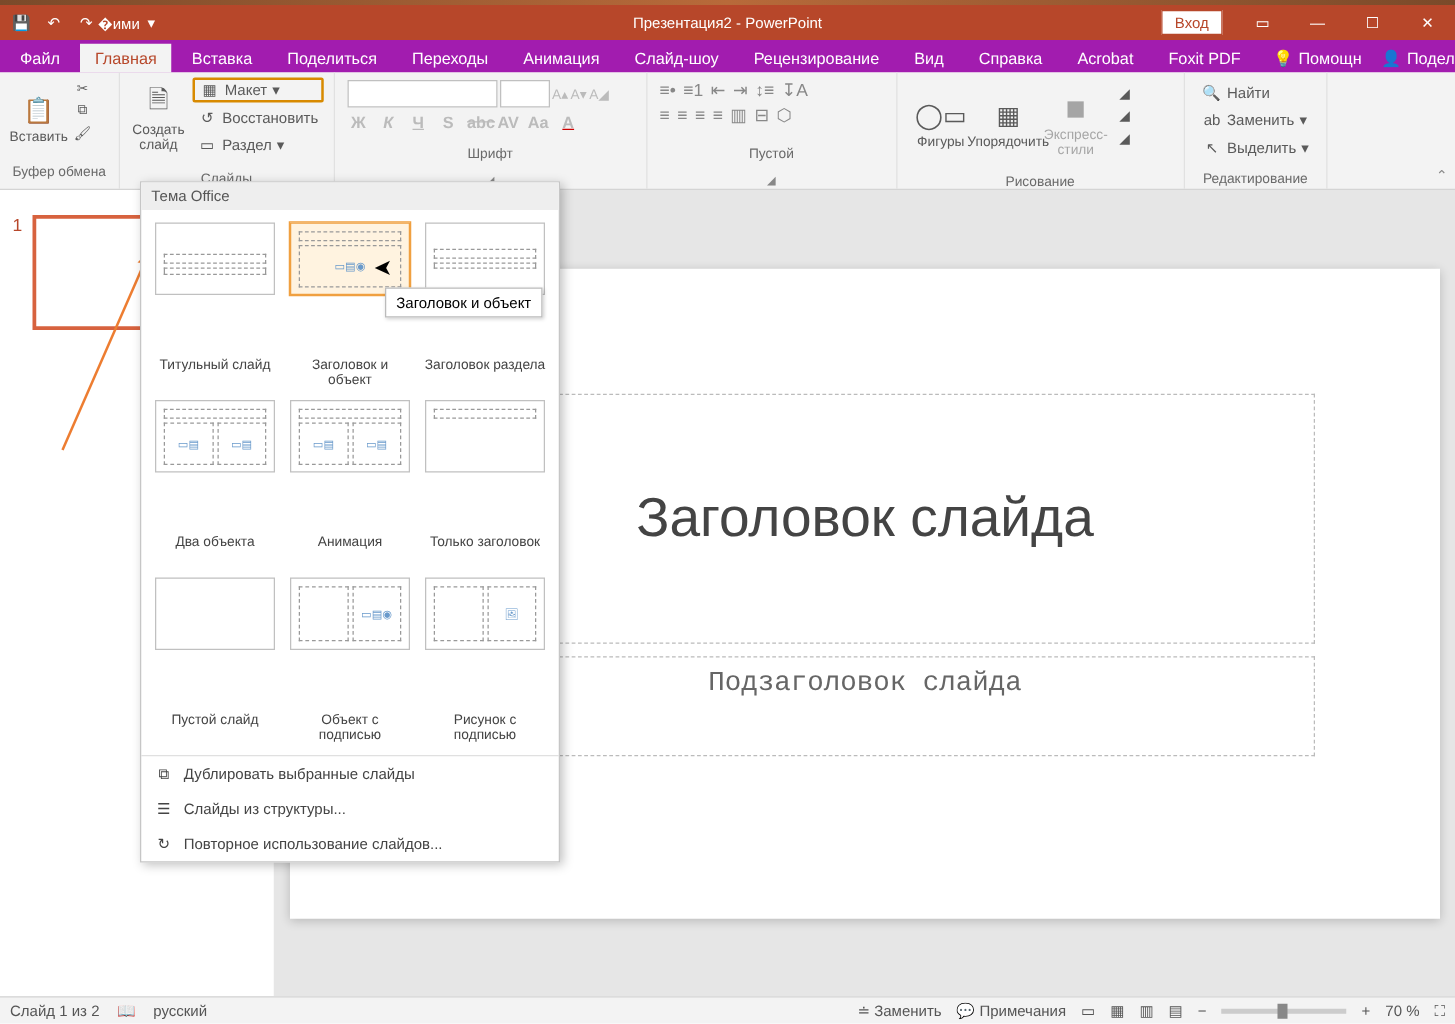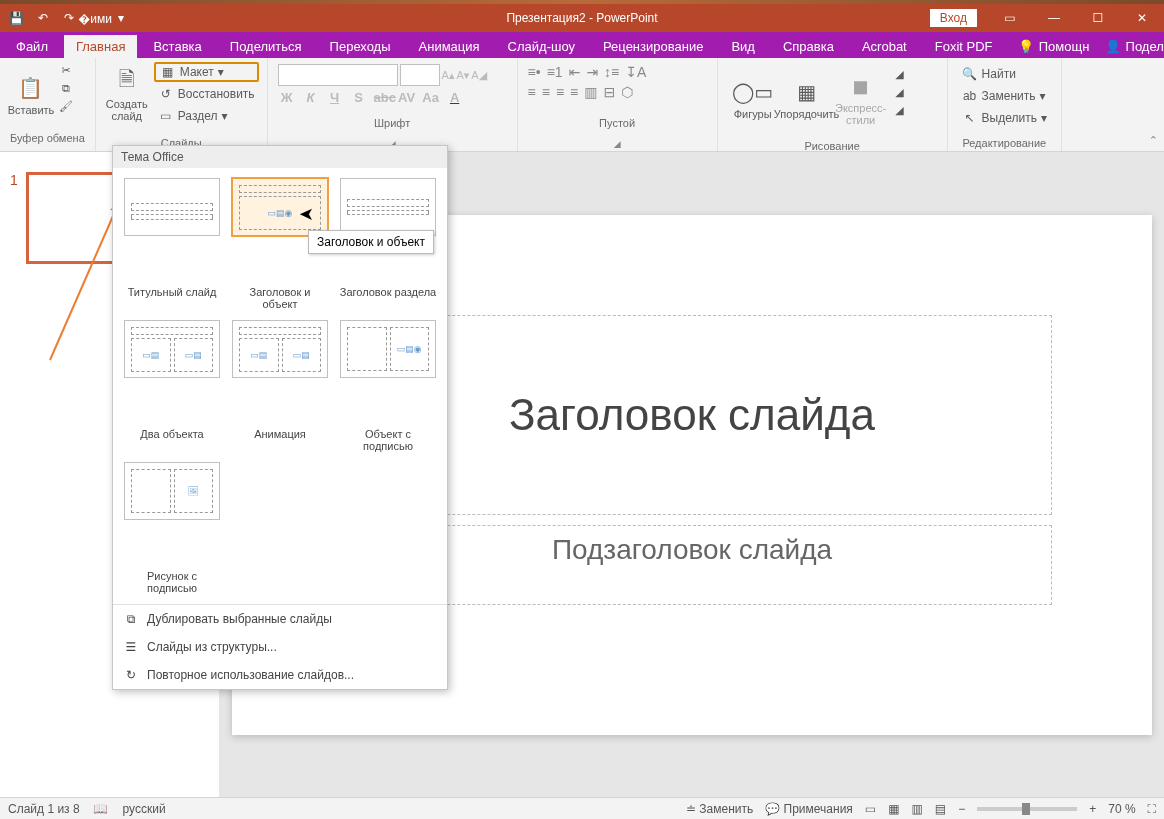--- a/index.html
+++ b/index.html
@@ -60,21 +60,21 @@
 
 .main { position: absolute; top: 152px; left: 0; right: 0; bottom: 22px; background: #fff; display: flex; }
 .thumb-panel { width: 220px; border-right: 1px solid #e6e6e6; padding: 20px 10px; }
 .thumb-item { display:flex; gap:8px; }
 .thumb-num { color:#b7472a; font-size:14px; }
 .thumb-prev { width:130px; height:92px; border:3px solid #d7623e; background:#fff; }
 
 .editor { flex:1; background:#e6e6e6; display:flex; align-items:center; justify-content:center; position:relative;}
 .slide { width: 920px; height: 520px; background: #fff; box-shadow: 0 2px 8px rgba(0,0,0,0.2); position:relative;}
 .ph-title { position:absolute; left:100px; right:100px; top:100px; height:200px; border:1px dashed #bbb; display:flex; align-items:center; justify-content:center; font-size:44px; color:#444;}
-.ph-sub { position:absolute; left:100px; right:100px; top:310px; height:80px; border:1px dashed #bbb; display:flex; align-items:flex-start; justify-content:center; font-size:28px; color:#666; padding-top:8px;}
+.ph-sub { position:absolute; left:100px; right:100px; top:310px; height:80px; border:1px dashed #bbb; display:flex; align-items:flex-start; justify-content:center; font-size:22px; color:#666; padding-top:8px;font-family:Liberation Mono, monospace;}
 
 
 .statusbar { position:absolute; bottom:0; left:0; right:0; height:22px; background:#f3f3f3; border-top:1px solid #d4d4d4; display:flex; align-items:center; font-size:12px; color:#555; padding:0 8px; gap:14px;}
 .statusbar .right { margin-left:auto; display:flex; align-items:center; gap:12px;}
 .zoom-slider { width:100px; height:4px; background:#ccc; position:relative;}
 .zoom-slider .handle { width:8px; height:12px; background:#888; position:absolute; left:45%; top:-4px;}
 
 
 .layout-popup {
   position: absolute;
@@ -352,20 +352,30 @@
           <div class="tstrip"></div>
           <div class="half">
             <div class="cnt-ic">▭▤</div>
             <div class="cnt-ic">▭▤</div>
           </div>
         </div>
       <div class="lbl">Анимация</div>
     </div>
     <div class="layout-item">
       <div class="prev">
+          <div class="tstrip"></div>
+        </div>
+      <div class="lbl">Только заголовок</div>
+    </div>
+    <div class="layout-item">
+      <div class="prev"></div>
+      <div class="lbl">Пустой слайд</div>
+    </div>
+    <div class="layout-item">
+      <div class="prev">
           <div class="half" style="height:44px">
             <div style="border:1px dashed #999"></div>
             <div class="cnt-ic" style="border:1px dashed #999">▭▤◉</div>
           </div>
         </div>
       <div class="lbl">Объект с подписью</div>
     </div>
     <div class="layout-item">
       <div class="prev">
           <div class="half" style="height:44px">
@@ -395,21 +405,21 @@
 <div class="tooltip-box">Заголовок и объект</div>
 
 <div class="cursor-arrow">➤</div>
 
 <svg class="annot-arrow" width="120" height="200">
   <line x1="10" y1="170" x2="80" y2="10" stroke="#ed7d31" stroke-width="2"></line>
   <polygon points="80,10 70,20 84,22" fill="#ed7d31"></polygon>
 </svg>
 
 <div class="statusbar">
-  <span>Слайд 1 из 8</span>
+  <span>Слайд 1 из 2</span>
   <span>📖</span>
   <span>русский</span>
   <div class="right">
     <span>≐ <span>Заменить</span></span>
     <span>💬 <span>Примечания</span></span>
     <span>▭</span>
     <span>▦</span>
     <span>▥</span>
     <span>▤</span>
     <span>−</span>

